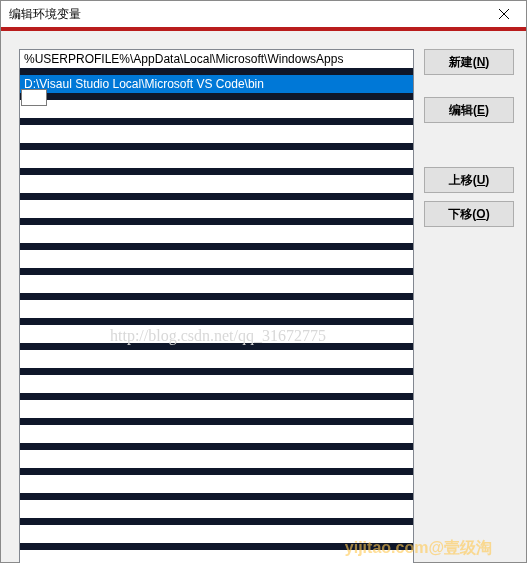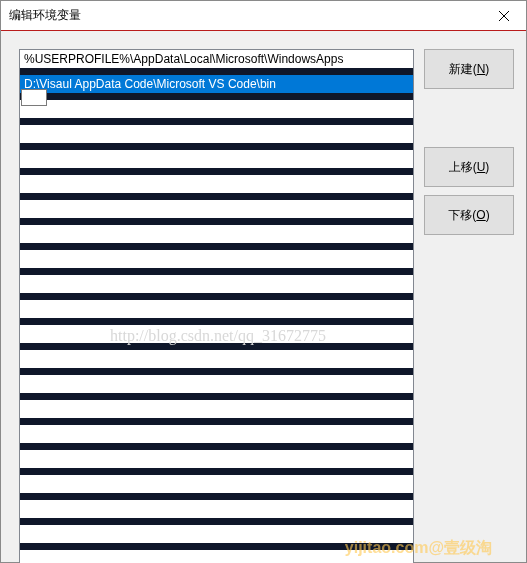--- a/index.html
+++ b/index.html
@@ -19,21 +19,21 @@
       display: flex;
       flex-direction: column;
     }
     .titlebar {
       height: 30px;
       background: #ffffff;
       display: flex;
       align-items: center;
       justify-content: space-between;
       padding-left: 8px;
-      border-bottom: 1px solid #b91c1c;
+      border-bottom: 4px solid #b91c1c;
     }
     .titlebar-text {
       font-size: 12px;
       color: #000;
     }
     .close-btn {
       width: 45px;
       height: 30px;
       display: flex;
       align-items: center;
@@ -77,30 +77,31 @@
       background: #fff;
       border: 1px solid #7a7a7a;
     }
     .btn-col {
       width: 90px;
       display: flex;
       flex-direction: column;
       gap: 8px;
     }
     .btn {
-      height: 40px;
+      height: 26px;
       background: #e1e1e1;
       border: 1px solid #adadad;
       font-size: 12px;
       font-family: inherit;
       cursor: pointer;
       display: flex;
       align-items: center;
       justify-content: center;
       color: #000;
+      font-weight: bold;
     }
     .btn u { text-decoration: underline; }
     .spacer-sm { height: 28px; }
     .spacer-lg { height: 28px; }
     .footer {
       height: 48px;
       display: flex;
       justify-content: flex-end;
       align-items: center;
       gap: 10px;
@@ -137,21 +138,21 @@
     <div class="close-btn">
       <svg viewBox="0 0 10 10">
           <path d="M0 0 L10 10 M10 0 L0 10" stroke="#000" stroke-width="1" fill="none"></path>
         </svg>
     </div>
   </div>
 
   <div class="content">
     <div class="list-area">
       <div class="list-row">%USERPROFILE%\AppData\Local\Microsoft\WindowsApps</div>
-      <div class="list-row selected">D:\Visaul AppData Code\Microsoft VS Code\bin</div>
+      <div class="list-row selected">D:\Visaul Studio Local\Microsoft VS Code\bin</div>
       <div class="edit-box"></div>
       <div class="list-row empty">.</div>
       <div class="list-row empty">.</div>
       <div class="list-row empty">.</div>
       <div class="list-row empty">.</div>
       <div class="list-row empty">.</div>
       <div class="list-row empty">.</div>
       <div class="list-row empty">.</div>
       <div class="list-row empty">.</div>
       <div class="list-row empty">.</div>
@@ -167,20 +168,23 @@
       <div class="list-row empty">.</div>
       <div class="list-row empty">.</div>
       <div class="watermark">http://blog.csdn.net/qq_31672775</div>
     </div>
 
     <div class="btn-col">
       <button class="btn">
           <span>新建(<u>N</u>)</span>
         </button>
       <div style="height:6px"></div>
+      <button class="btn">
+          <span>编辑(<u>E</u>)</span>
+        </button>
       <div class="spacer-sm"></div>
       <button class="btn">
           <span>上移(<u>U</u>)</span>
         </button>
       <button class="btn">
           <span>下移(<u>O</u>)</span>
         </button>
       <div class="spacer-lg"></div>
     </div>
   </div>

